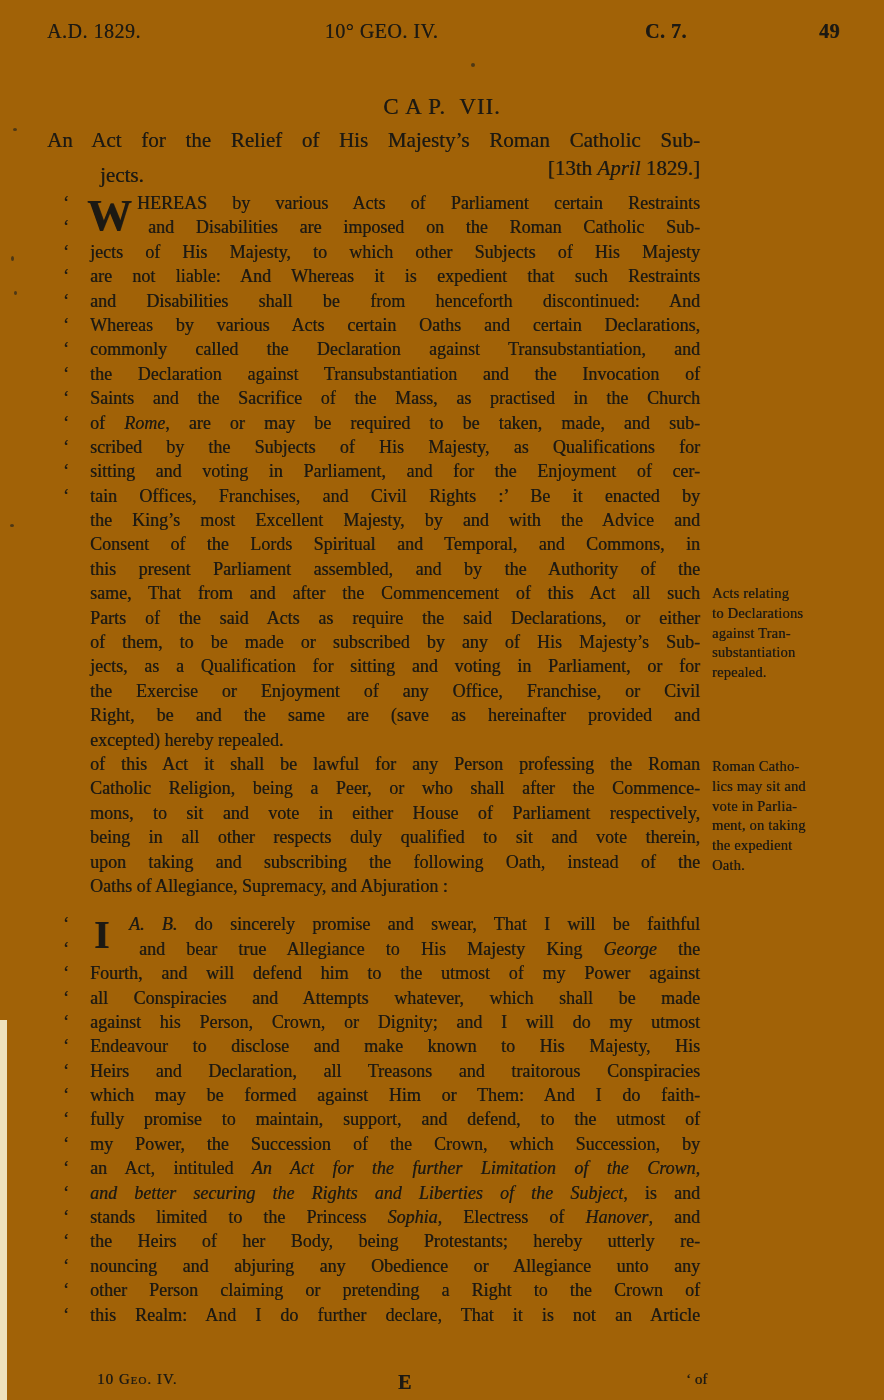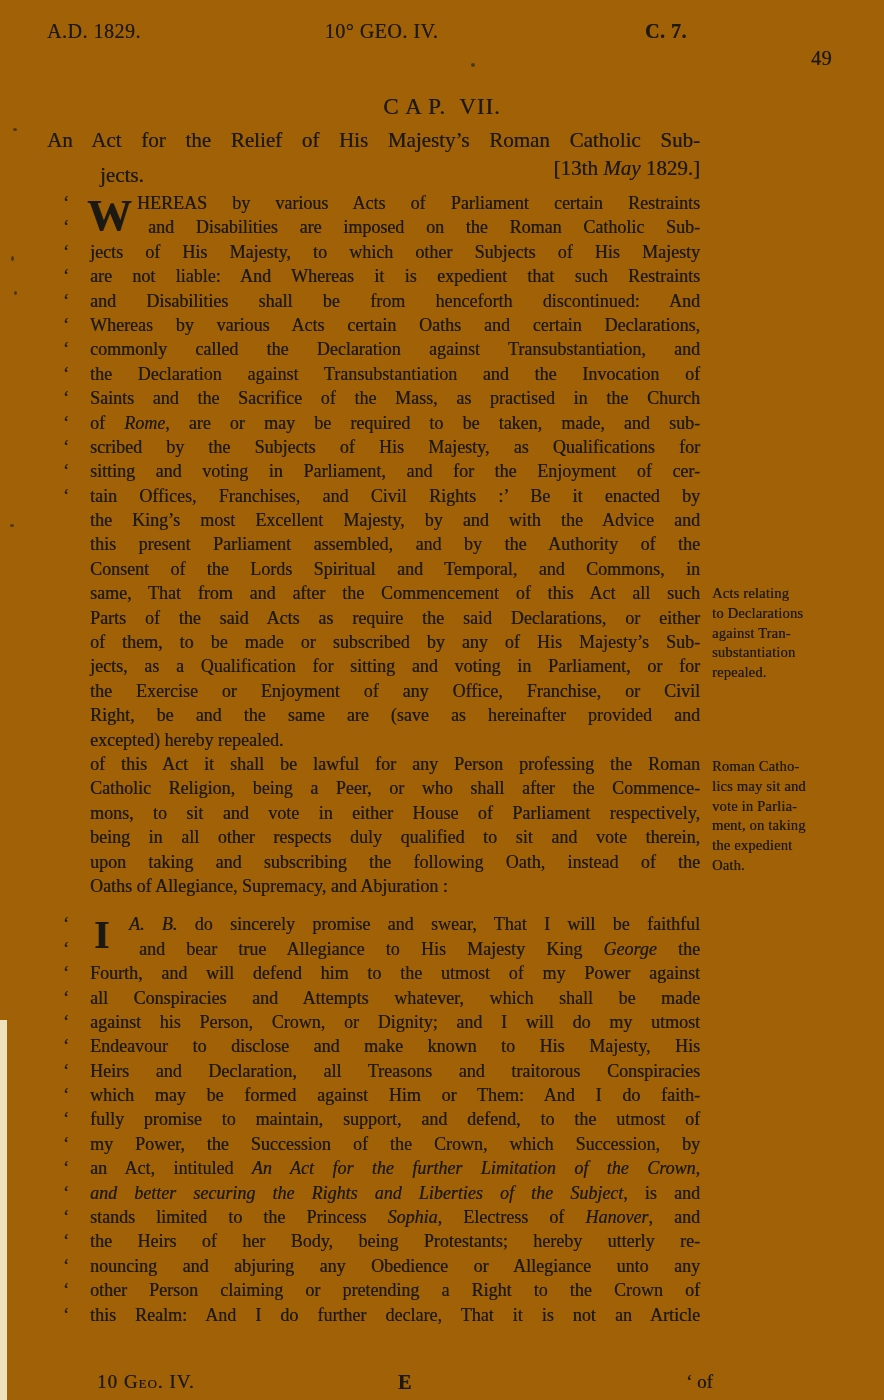--- a/index.html
+++ b/index.html
@@ -11,21 +11,21 @@
     font-family:"Liberation Serif","DejaVu Serif",serif;
     overflow:hidden;
     text-shadow:0.4px 0.2px 0 rgba(28,25,19,0.7);
   }
   .abs{position:absolute;}
   
   .hdr{top:20px;font-size:20px;letter-spacing:0.5px;}
   .hdr-left{left:47px;}
   .hdr-center{left:63px;width:637px;text-align:center;}
   .hdr-chapter{left:645px;font-weight:bold;}
-  .hdr-page{right:52px;font-weight:normal;margin-top:27px;}
+  .hdr-page{right:44px;font-weight:bold;}
   
   .cap-heading{top:94px;left:0;width:884px;text-align:center;
     font-size:23px;letter-spacing:1px;white-space:pre;font-family:Liberation Serif, serif;}
   .act-title{top:128px;left:47px;width:653px;font-size:21px;
     text-align:justify;text-align-last:justify;}
   .act-title-row{top:156px;left:47px;width:653px;font-size:21px;
     display:flex;justify-content:space-between;}
   .act-title-cont{padding-left:53px;margin-top:7px;}
   
   .body-col{top:191px;left:63px;width:637px;font-size:18px;}
@@ -42,21 +42,21 @@
   .dc-W .line:nth-of-type(2) .content{text-indent:58px;}
   .dc-I .line:nth-of-type(1) .content{text-indent:39px;}
   .dc-I .line:nth-of-type(2) .content{text-indent:49px;}
   .gap-before{margin-top:14px;}
   
   .notes-col{top:0;left:712px;width:160px;font-size:14.5px;}
   .margin-note{position:absolute;left:0;width:160px;line-height:19.8px;letter-spacing:0.2px;}
   .margin-note.note-1{top:584px;}
   .margin-note.note-2{top:757px;}
   
-  .ftr{top:1371px;font-size:19px;}
+  .ftr{top:1371px;font-size:15px;}
   .ftr-actref{left:97px;font-variant:small-caps;letter-spacing:1px;}
   .ftr-sig{left:398px;font-size:20px;font-weight:bold;}
   .ftr-catch{left:686px;}
   
   .speck{position:absolute;background:#2a261c;border-radius:50%;opacity:0.7;}
   .edge-strip{position:absolute;left:0;top:1020px;width:7px;height:380px;
     background:#fbf9dd;opacity:0.85;}
 </style>
 </head>
 <body>
@@ -72,21 +72,21 @@
 
   <div class="abs hdr hdr-left">A.D. 1829.</div>
   <div class="abs hdr hdr-center">10° GEO. IV.</div>
   <div class="abs hdr hdr-chapter">C. 7.</div>
   <div class="abs hdr hdr-page">49</div>
 
   <div class="abs cap-heading">C A P.  VII.</div>
   <div class="abs act-title">An Act for the Relief of His Majesty’s Roman Catholic Sub-</div>
   <div class="abs act-title-row">
     <span class="act-title-cont">jects.</span>
-    <span><span>[13th </span><span class="it">May</span><span> 1829.]</span></span>
+    <span><span>[13th </span><span class="it">April</span><span> 1829.]</span></span>
   </div>
 
   <div class="abs body-col">
       <div class="para dc-W">
         <span class="dropcap">W</span>
         <div class="line">
           <span class="gutter">‘</span>
           <span class="content"><span>HEREAS by various Acts of Parliament certain Restraints</span></span>
         </div>
         <div class="line">
@@ -136,25 +136,25 @@
         <div class="line">
           <span class="gutter">‘</span>
           <span class="content"><span>tain Offices, Franchises, and Civil Rights :’  Be it enacted by</span></span>
         </div>
         <div class="line">
           <span class="gutter"></span>
           <span class="content"><span>the King’s most Excellent Majesty, by and with the Advice and</span></span>
         </div>
         <div class="line">
           <span class="gutter"></span>
+          <span class="content"><span>Consent of the Lords Spiritual and Temporal, and Commons, in</span></span>
+        </div>
+        <div class="line">
+          <span class="gutter"></span>
           <span class="content"><span>this present Parliament assembled, and by the Authority of the</span></span>
-        </div>
-        <div class="line">
-          <span class="gutter"></span>
-          <span class="content"><span>Consent of the Lords Spiritual and Temporal, and Commons, in</span></span>
         </div>
         <div class="line">
           <span class="gutter"></span>
           <span class="content"><span>same, That from and after the Commencement of this Act all such</span></span>
         </div>
         <div class="line">
           <span class="gutter"></span>
           <span class="content"><span>Parts of the said Acts as require the said Declarations, or either</span></span>
         </div>
         <div class="line">

